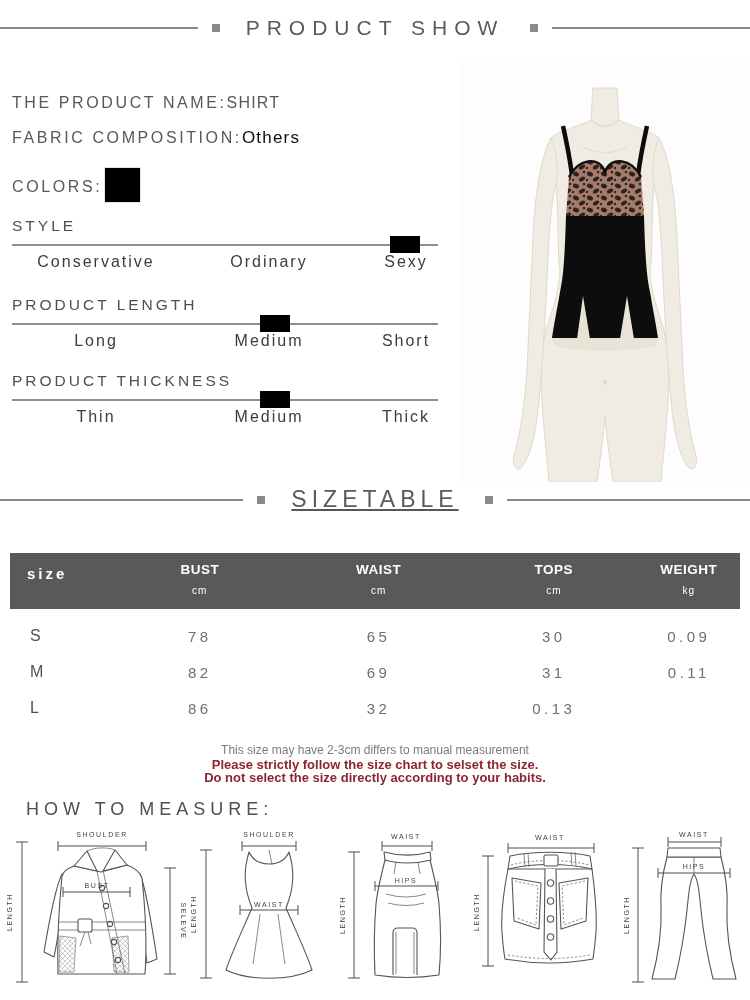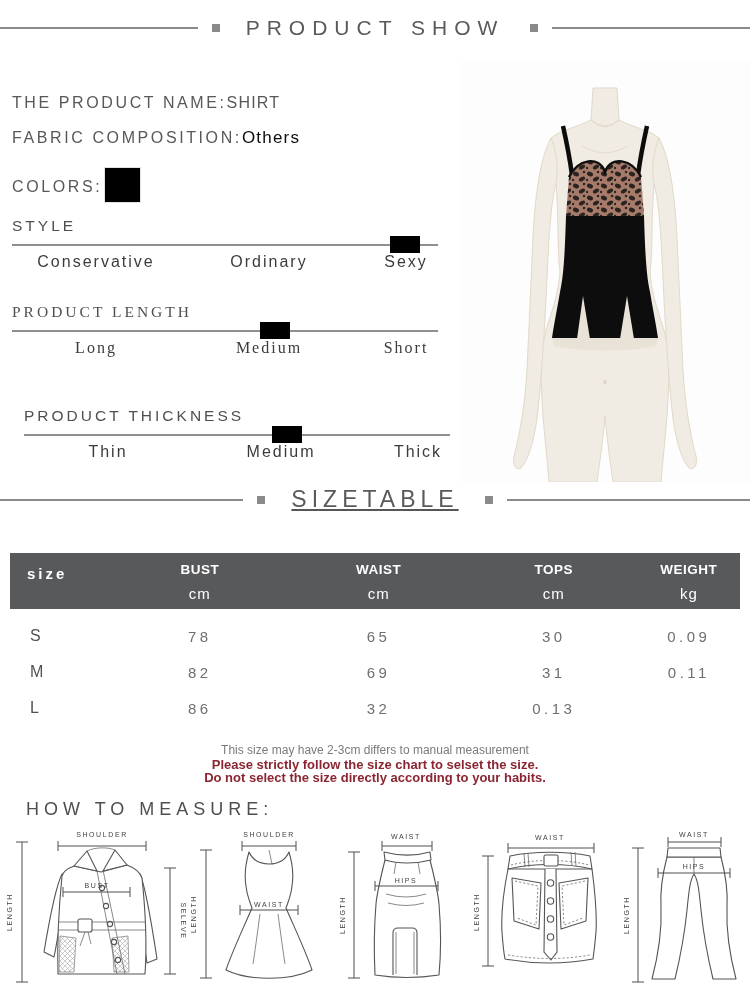--- a/index.html
+++ b/index.html
@@ -31,21 +31,21 @@
   .attr .opt{position:absolute;transform:translateX(-50%);white-space:nowrap;}
   .attr .opt.o1{left:84px;}
   .attr .opt.o2{left:257px;}
   .attr .opt.o3{left:394px;}
 
   
   .table{position:absolute;left:10px;top:553px;width:730px;}
   .thead{display:grid;grid-template-columns:14% 24% 25% 23% 14%;background:#58595b;height:56px;color:#fff;}
   .th{display:flex;flex-direction:column;align-items:center;padding-top:9px;}
   .th .cn{font-size:13.5px;font-weight:bold;letter-spacing:.5px;}
-  .th .cu{font-size:15px;margin-top:8px;letter-spacing:1px;}
+  .th .cu{font-size:10px;margin-top:8px;letter-spacing:1px;}
   .th.size-col{align-items:flex-start;padding-left:17px;padding-top:12px;font-size:15px;letter-spacing:3px;font-weight:bold;}
   .tbody{margin-top:9px;}
   .trow{display:grid;grid-template-columns:14% 24% 25% 23% 14%;height:36px;align-items:center;
         color:#6f6f6f;font-size:15px;letter-spacing:3.5px;}
   .td{text-align:center;}
   .td.size-col{text-align:left;padding-left:20px;font-size:16px;color:#525252;letter-spacing:0;}
 
   
   .note{position:absolute;left:0;right:0;text-align:center;}
   .note.gray{top:743px;font-size:12px;color:#7b7b7b;}
@@ -95,33 +95,33 @@
     <div class="line">
       <div class="marker"></div>
     </div>
     <div class="opts">
       <span class="opt o1">Conservative</span>
       <span class="opt o2">Ordinary</span>
       <span class="opt o3">Sexy</span>
     </div>
   </div>
 
-  <div class="attr a2" style="top:303px;font-family:Liberation Serif, serif;">
+  <div class="attr a2" style="top:296px;">
     <div class="lab">PRODUCT LENGTH</div>
     <div class="line">
       <div class="marker"></div>
     </div>
     <div class="opts">
       <span class="opt o1">Long</span>
       <span class="opt o2">Medium</span>
       <span class="opt o3">Short</span>
     </div>
   </div>
 
-  <div class="attr a3" style="top:407px;margin-left:12px;">
+  <div class="attr a3" style="top:372px;">
     <div class="lab">PRODUCT THICKNESS</div>
     <div class="line">
       <div class="marker"></div>
     </div>
     <div class="opts">
       <span class="opt o1">Thin</span>
       <span class="opt o2">Medium</span>
       <span class="opt o3">Thick</span>
     </div>
   </div>

